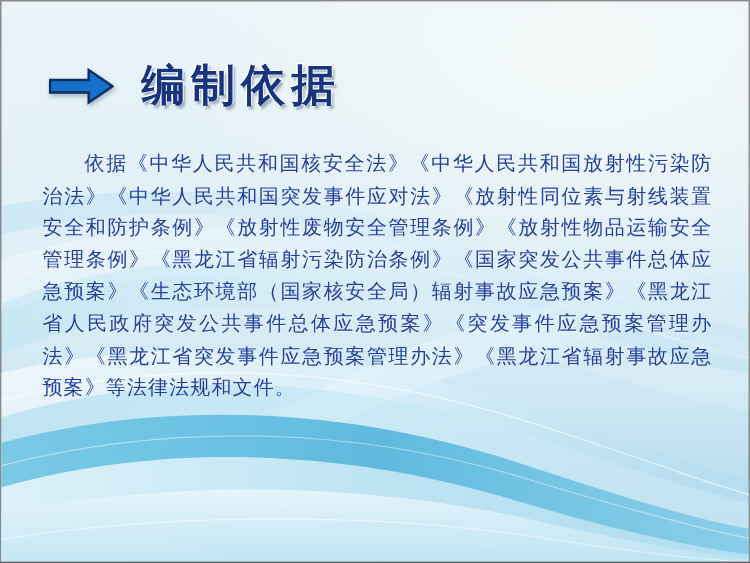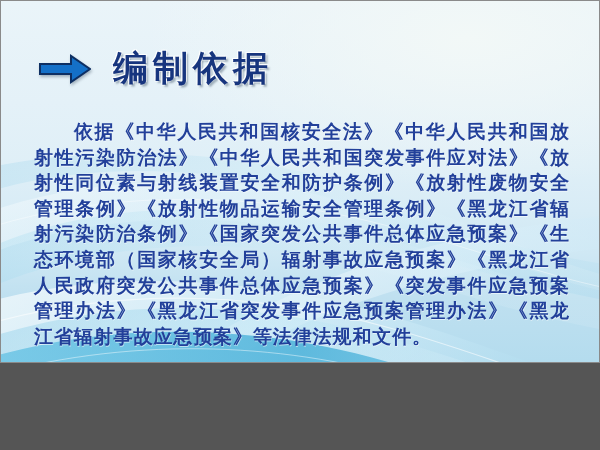--- a/index.html
+++ b/index.html
@@ -3,21 +3,21 @@
 <meta charset="utf-8">
 <style>
   html, body {
     margin: 0;
     padding: 0;
     background: #555;
   }
   .slide {
     position: relative;
     width: 600px;
-    height: 363px;
+    height: 450px;
     overflow: hidden;
     box-sizing: border-box;
     border: 1px solid #8a8a8a;
     font-family: "Liberation Serif", "DejaVu Serif", serif;
     background:
       radial-gradient(ellipse 90% 70% at 78% 10%, #f2f8f7 0%, rgba(242,248,247,0) 60%),
       linear-gradient(180deg, #eaf4f9 0%, #e4f1f8 28%, #dfeff7 46%, #d8ecf6 58%, #cfe8f4 70%, #bfe0f0 82%, #b4dcee 100%);
   }
 
   
@@ -63,29 +63,28 @@
   
   .body-block {
     position: absolute;
     left: 33px;
     top: 118px;
     width: 536px;
   }
   .body-text {
     margin: 0;
     font-family: "Liberation Serif", "DejaVu Serif", serif;
-    font-size: 19px;
+    font-size: 16px;
     line-height: 25.6px;
     color: #22409a;
     text-align: justify;
     text-justify: inter-character;
     text-indent: 2.1em;
     letter-spacing: 0.9px;
     text-shadow: 0.5px 0.5px 0.6px rgba(255,255,255,0.55);
-    font-weight: bold;
   }
 </style>
 </head>
 <body>
 
 <div class="slide">
 
   <svg class="bg-waves" viewBox="0 0 600 450" preserveAspectRatio="none" xmlns="http://www.w3.org/2000/svg">
     <defs>
       <linearGradient id="wA" x1="0" y1="0" x2="1" y2="0.3">

